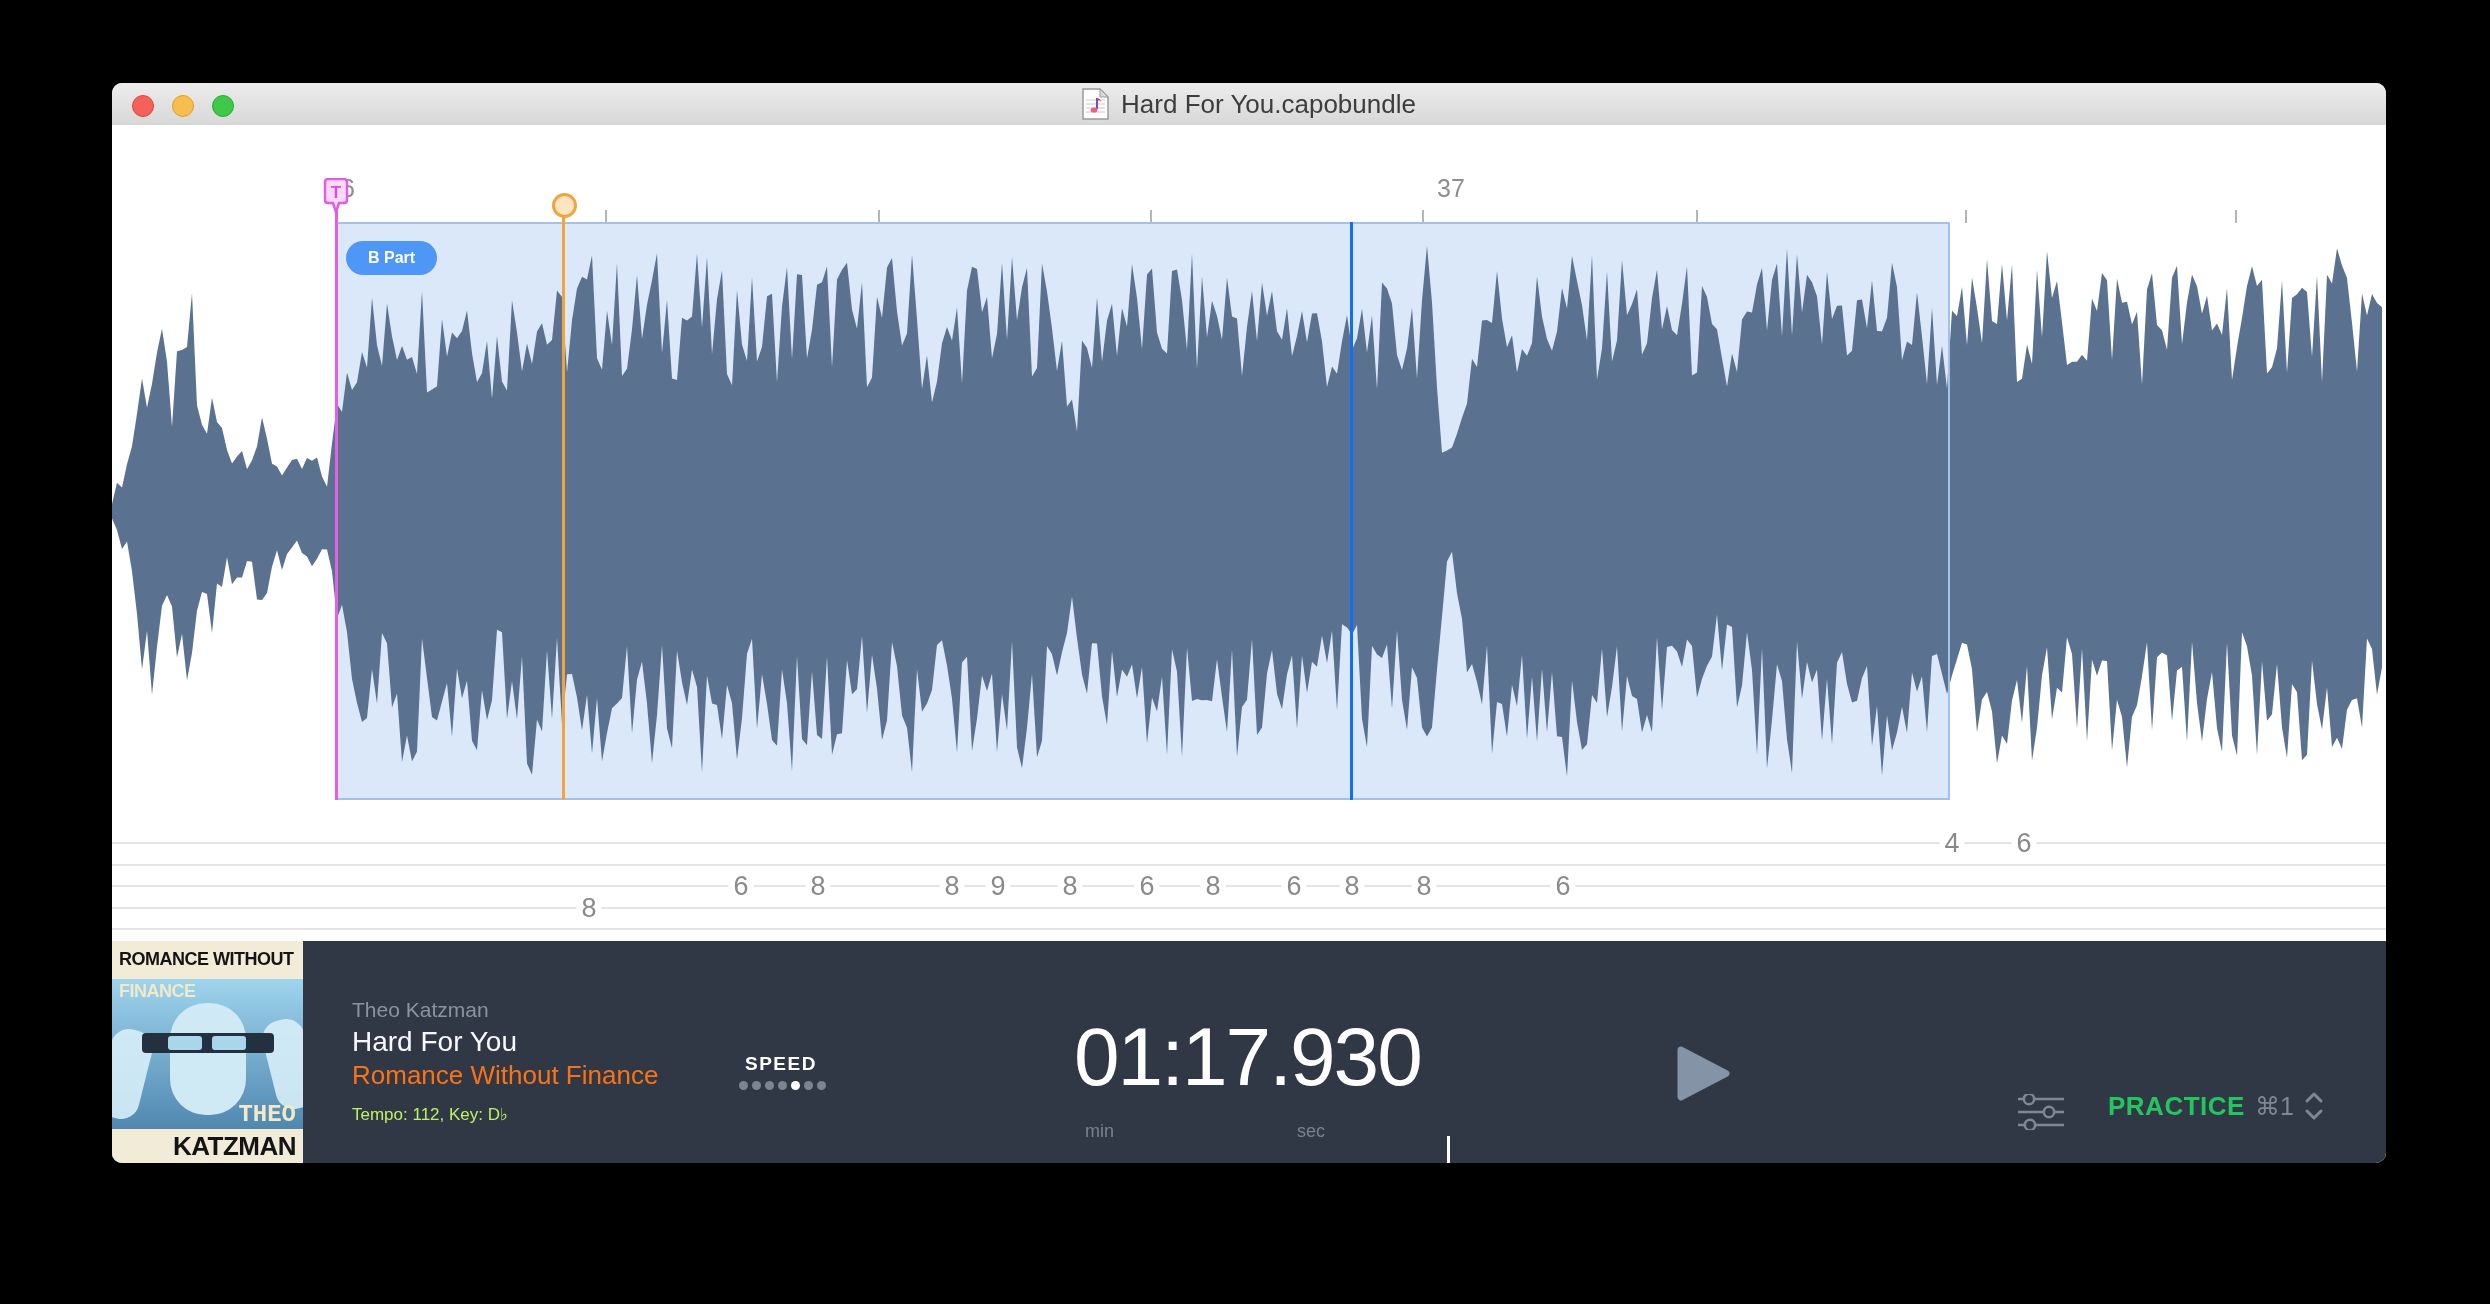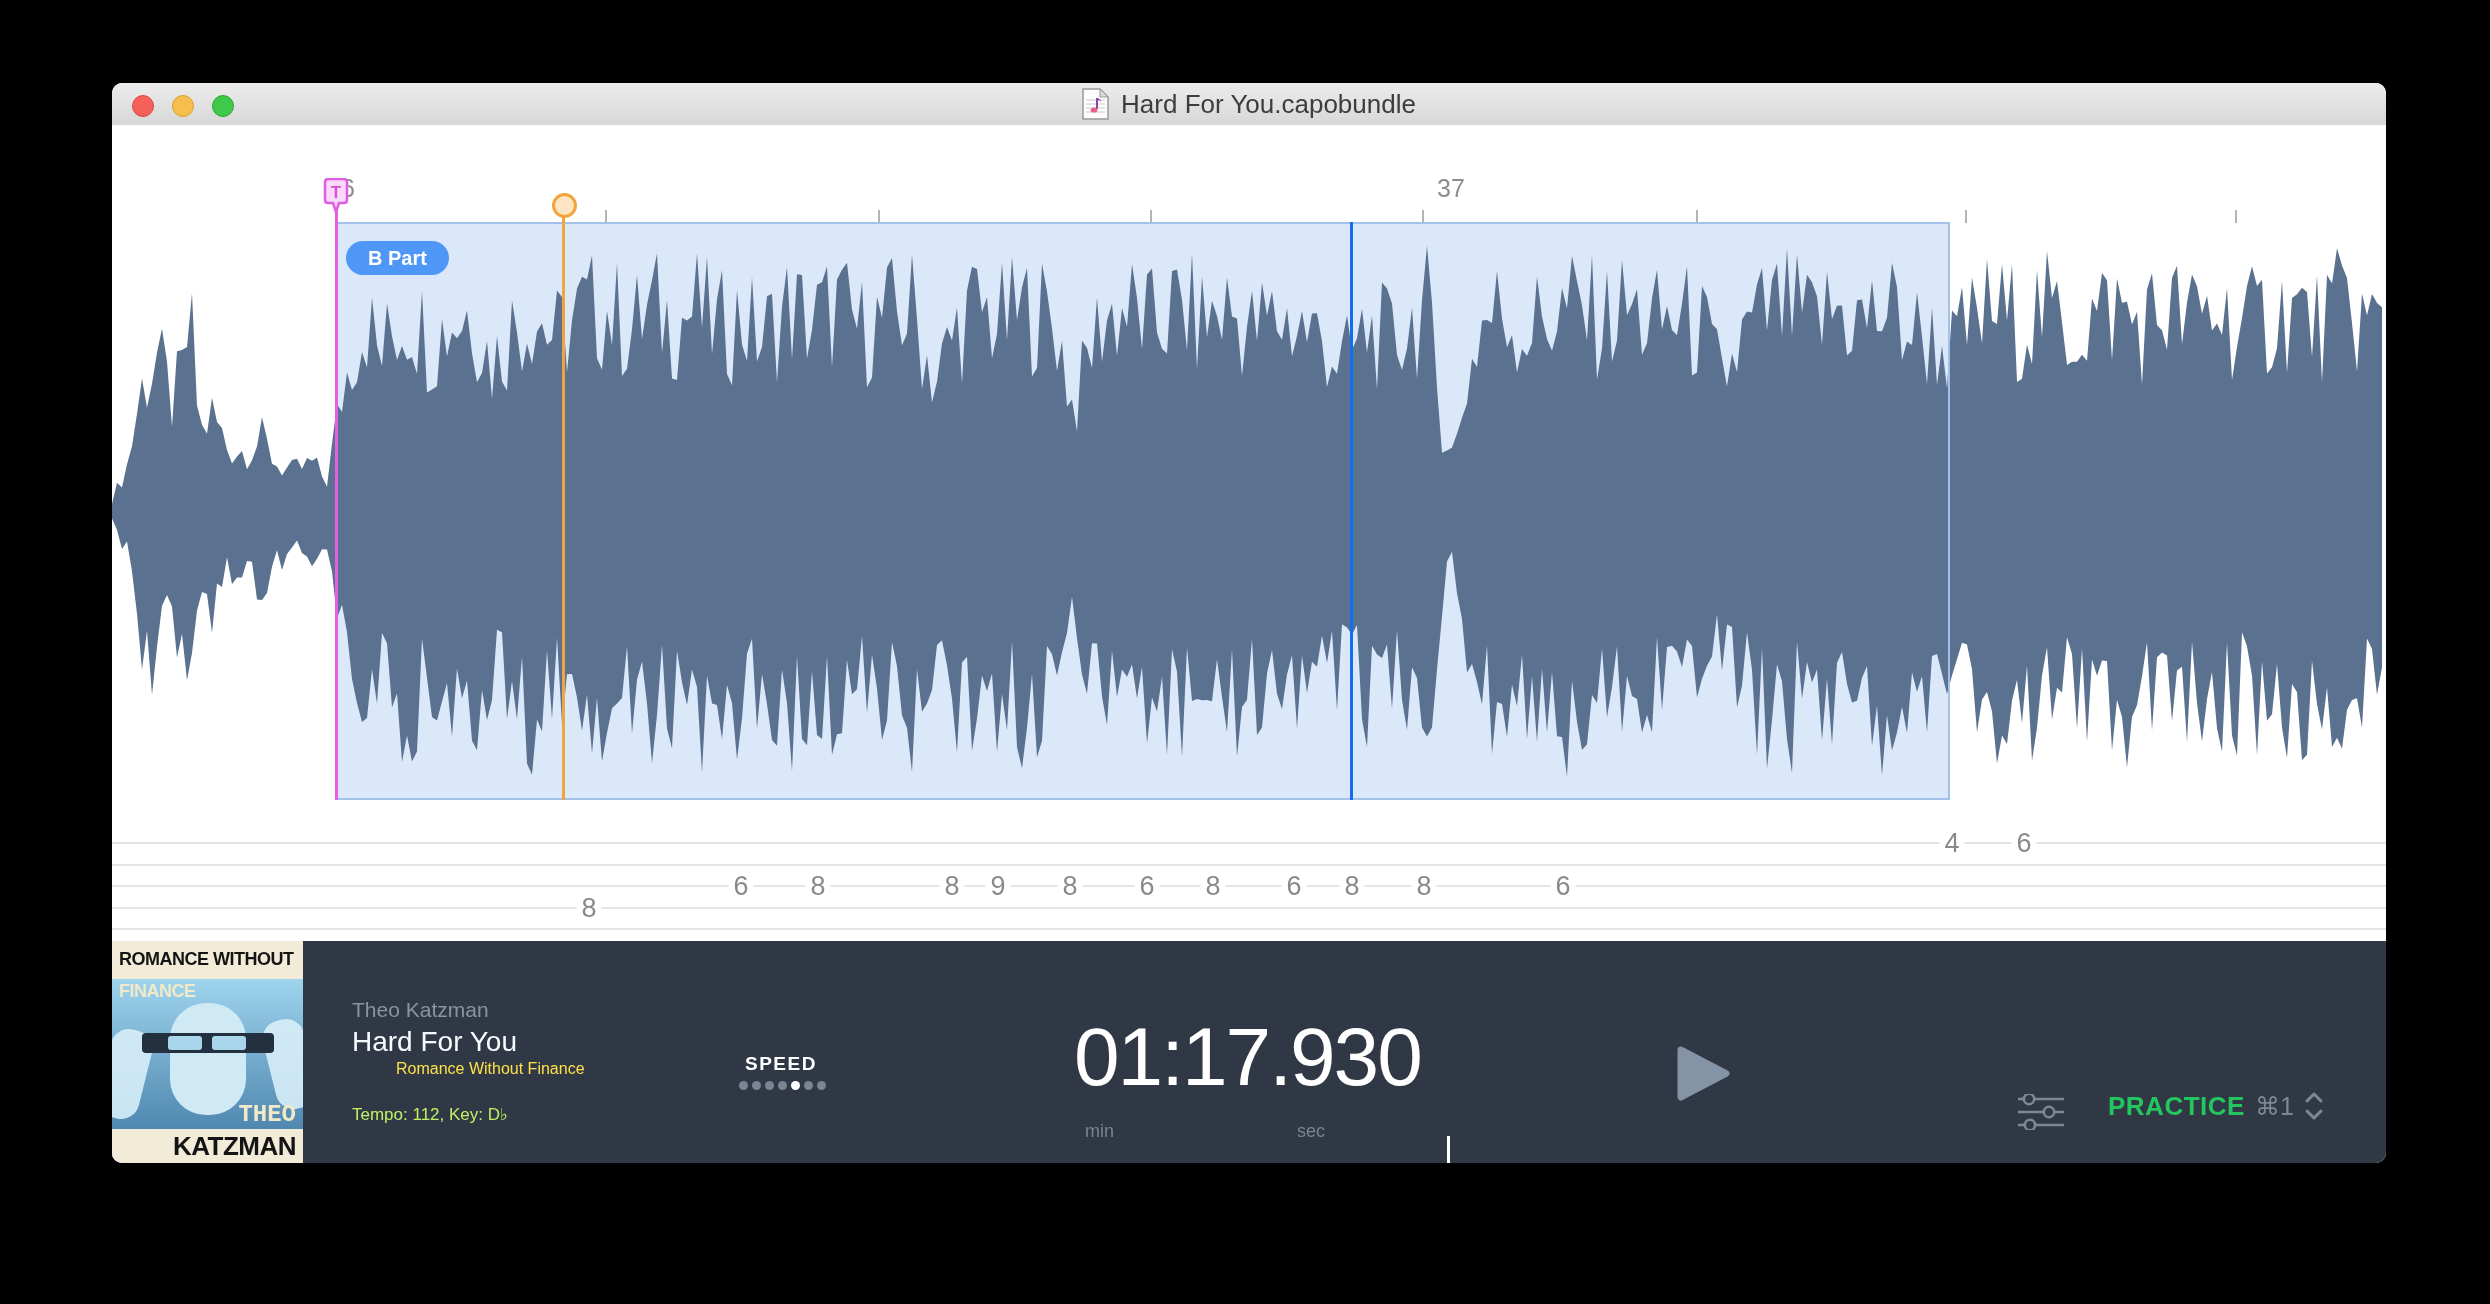--- a/index.html
+++ b/index.html
@@ -26,21 +26,21 @@
   .sel-frame{position:absolute;left:225px;top:97px;width:1613px;height:578px;box-sizing:border-box;
              border-top:2px solid #a2c2ec;border-bottom:2px solid #a2c2ec;border-right:2px solid #a2c2ec;}
   .m-line{position:absolute;width:3px;}
   .magenta-line{left:223px;top:83px;height:592px;background:#e45fe4;}
   .orange-line{left:450px;top:88px;height:587px;background:#f2a33c;}
   .blue-line{left:1238px;top:97px;height:578px;background:#0f6ff0;}
   .flag{position:absolute;left:210px;top:53px;width:28px;height:38px;}
   .orange-dot{position:absolute;left:440px;top:68px;width:19px;height:19px;border-radius:50%;
               background:#fce5c0;border:3px solid #f2a33c;}
   .badge{position:absolute;left:234px;top:116px;height:34px;padding:0 22px;border-radius:17px;
-         background:#4f97f7;color:#fff;font-size:20px;font-weight:600;display:flex;align-items:center;}
+         background:#4f97f7;color:#fff;font-size:16px;font-weight:600;display:flex;align-items:center;}
   .tab-line{position:absolute;left:0;width:2274px;height:2px;background:#e4e4e4;}
   .tab-num{position:absolute;transform:translateX(-50%);font-size:27px;color:#8a8a8a;
            background:#fff;padding:0 5px;line-height:30px;}
   .scrollpill{position:absolute;left:632px;top:840px;width:37px;height:15px;border-radius:8px;background:#c8c8c8;}
   
   .bottombar{position:absolute;left:0;top:858px;width:2274px;height:246px;background:#313845;}
   .art{position:absolute;left:0;top:0;width:191px;height:222px;background:#bfe3f2;overflow:hidden;}
   .art .band-top{position:absolute;left:0;top:0;width:100%;height:38px;background:#f1ebd8;}
   .art .t1{position:absolute;left:7px;top:8px;font-size:18px;font-weight:bold;color:#141414;letter-spacing:-.5px;white-space:nowrap;}
   .art .photo{position:absolute;left:0;top:38px;width:100%;height:150px;background:linear-gradient(#9ed4ed,#4f87b0);}
@@ -48,21 +48,21 @@
   .art .face{position:absolute;left:58px;top:62px;width:76px;height:112px;border-radius:36px;background:#cfe9f5;}
   .art .glasses{position:absolute;left:30px;top:92px;width:132px;height:20px;background:#22303f;border-radius:4px;}
   .art .lens{position:absolute;top:3px;width:34px;height:14px;background:#a9d6ea;border-radius:3px;}
   .art .hand{position:absolute;width:42px;height:90px;background:#d7eef8;border-radius:18px;opacity:.9;}
   .art .band-bot{position:absolute;left:0;top:188px;width:100%;height:34px;background:#f1ebd8;}
   .art .t3{position:absolute;right:7px;top:160px;font-size:24px;font-weight:bold;color:#f1e9c8;font-family:Liberation Mono, monospace;}
   .art .t4{position:absolute;right:7px;top:190px;font-size:26px;font-weight:bold;color:#141414;letter-spacing:-.5px;}
   .song{position:absolute;left:240px;top:0;}
   .song .artist{position:absolute;left:0;top:57px;font-size:21px;color:#8a93a2;white-space:nowrap;}
   .song .title{position:absolute;left:0;top:85px;font-size:28px;font-weight:500;color:#f7f9fc;white-space:nowrap;}
-  .song .album{position:absolute;left:0;top:119px;font-size:16px;color:#fde047;white-space:nowrap;margin-left:44px;}
+  .song .album{position:absolute;left:0;top:119px;font-size:26px;color:#f97316;white-space:nowrap;}
   .song .meta{position:absolute;left:0;top:163px;font-size:17px;color:#bef264;white-space:nowrap;}
   .speedlabel{position:absolute;left:633px;top:112px;font-size:19px;font-weight:bold;color:#fff;letter-spacing:1.5px;}
   .speeddots{position:absolute;left:627px;top:140px;display:flex;gap:4px;}
   .sdot{width:9px;height:9px;border-radius:50%;background:#79markdown8392;background:#7a8492;}
   .sdot.active{background:#ffffff;}
   .time{position:absolute;left:962px;top:75px;font-size:82px;font-weight:400;color:#fff;letter-spacing:-2px;line-height:1;}
   .tlabel{position:absolute;top:180px;font-size:18px;color:#7a8290;}
   .play{position:absolute;left:1565px;top:104px;}
   .knobstem{position:absolute;left:1335px;top:195px;width:3px;height:30px;background:#fff;}
   .slidersicon{position:absolute;left:1906px;top:153px;}

